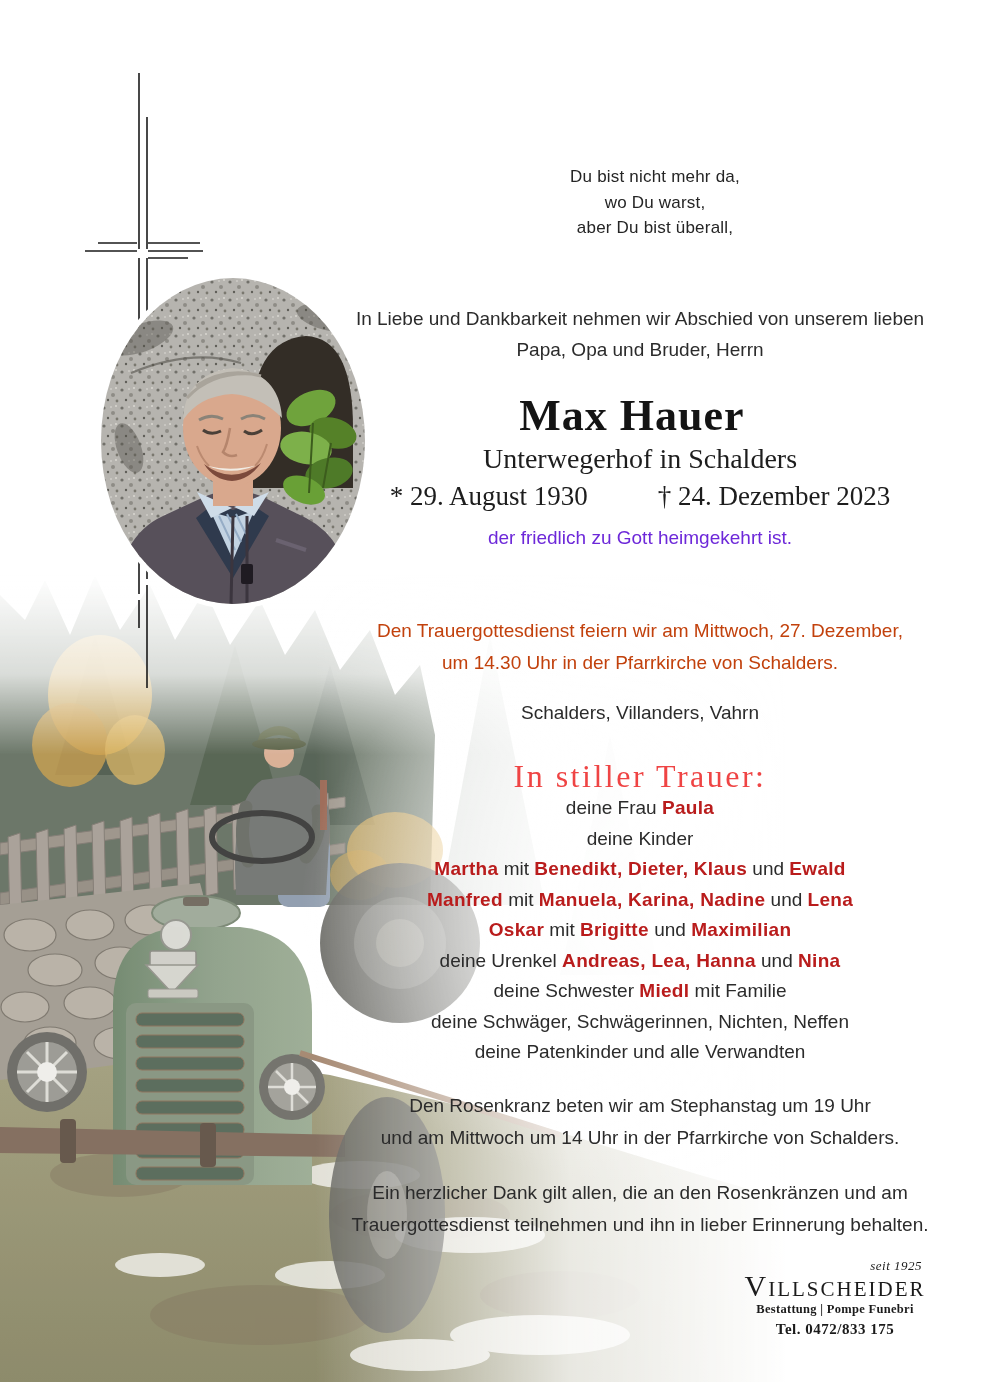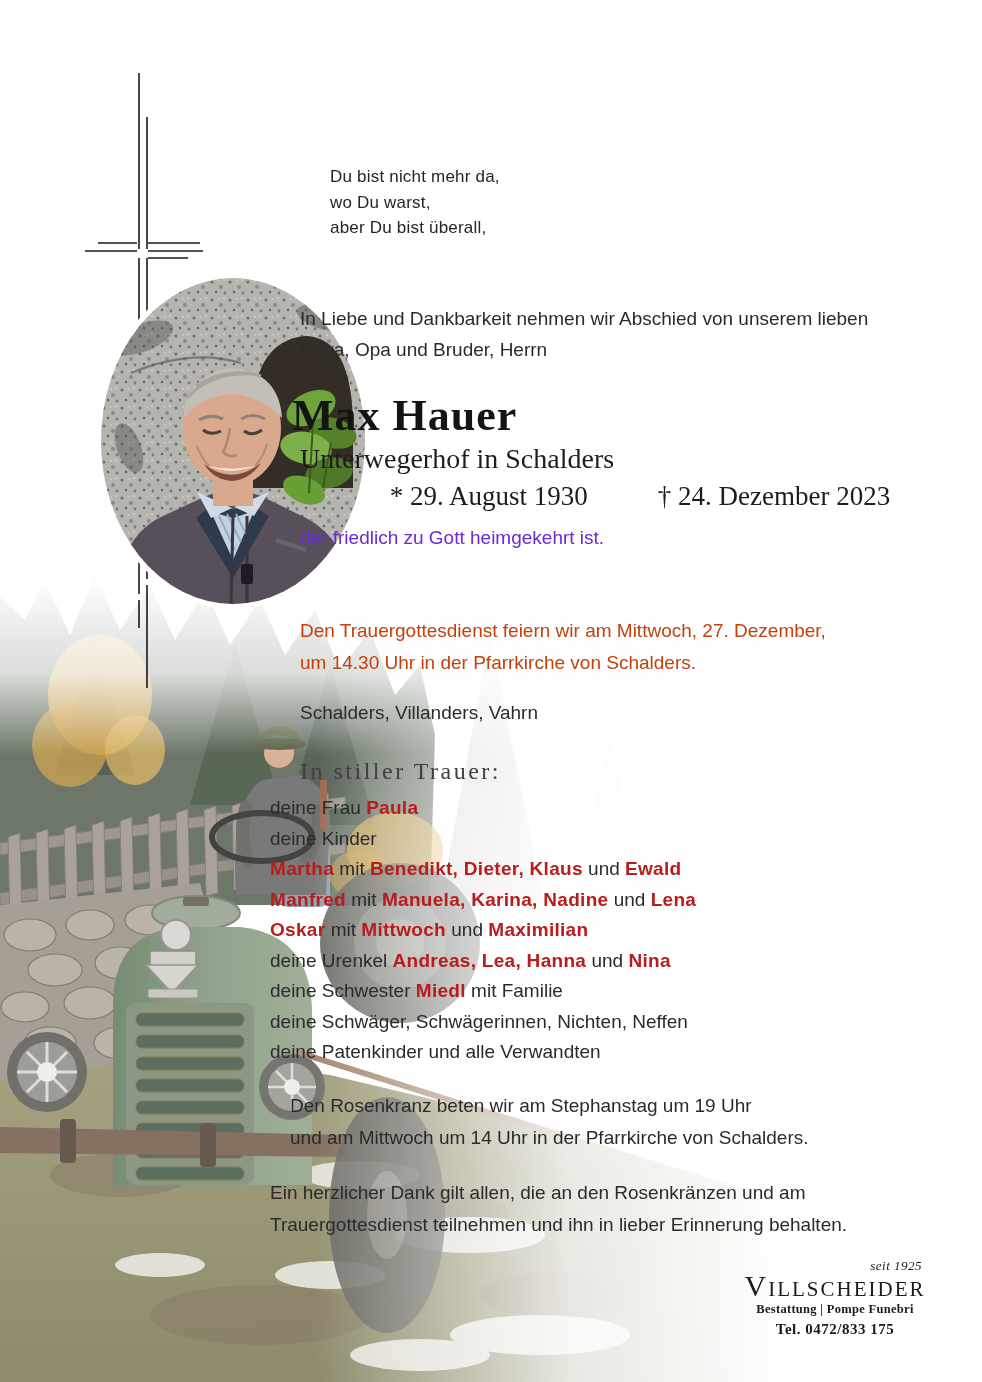--- a/index.html
+++ b/index.html
@@ -1,32 +1,32 @@
 <!DOCTYPE html>
 <html><head>
 <meta charset="utf-8">
 <style>
   html,body{margin:0;padding:0;background:#fff;}
   .page{position:relative;width:982px;height:1382px;background:#ffffff;overflow:hidden;
         font-family:"Liberation Sans",sans-serif;color:#2e2e2e;}
   .abs{position:absolute;}
-  .ctr{}
+  .ctr{text-align:center;}
   
   .poem{left:330px;top:164px;width:650px;font-size:17px;line-height:25.5px;letter-spacing:.2px;color:#252525;}
   .intro{left:300px;top:303px;width:680px;font-size:19px;line-height:31px;color:#2b2b2b;}
   .name{left:292px;top:390px;width:680px;font-family:"Liberation Serif",serif;font-weight:bold;
         font-size:44px;color:#141414;letter-spacing:1px;}
   .farm{left:300px;top:443px;width:680px;font-family:"Liberation Serif",serif;font-size:28px;color:#1d1d1d;}
   .dates{left:300px;top:481px;width:680px;font-family:"Liberation Serif",serif;font-size:27px;color:#1d1d1d;
          display:flex;justify-content:center;gap:70px;}
   .passing{left:300px;top:527px;width:680px;font-size:19px;color:#6d28d9;}
   .service{left:300px;top:615px;width:680px;font-size:19px;line-height:31.5px;color:#c2410c;}
   .places{left:300px;top:702px;width:680px;font-size:19px;color:#2b2b2b;}
   .trauer-title{left:300px;top:758px;width:680px;font-family:"Liberation Serif",serif;
-        font-size:24px;letter-spacing:2.5px;color:#404040;}
+        font-size:32px;letter-spacing:2.5px;color:#ef4444;}
   .mourners{left:270px;top:793px;width:740px;font-size:19px;line-height:30.5px;color:#2b2b2b;}
   .mourners .b{font-weight:bold;color:#b91c1c;letter-spacing:.3px;}
   .rosary{left:290px;top:1090px;width:700px;font-size:19px;line-height:31.5px;color:#2b2b2b;}
   .thanks{left:270px;top:1177px;width:740px;font-size:19px;line-height:31.5px;color:#2b2b2b;}
   
   .logo{left:720px;top:1258px;width:230px;text-align:center;color:#1b1b1b;}
   .logo-since{font-family:"Liberation Serif",serif;font-style:italic;font-size:13px;
         text-align:right;padding-right:28px;letter-spacing:.5px;}
   .logo-name{font-family:"Liberation Serif",serif;text-transform:uppercase;font-size:21px;
         letter-spacing:2px;line-height:23px;}
@@ -314,21 +314,21 @@
 
   <div class="abs places ctr">Schalders, Villanders, Vahrn</div>
 
   <div class="abs trauer-title ctr">In stiller Trauer:</div>
 
   <div class="abs mourners ctr">
     <div><span>deine Frau </span><span class="b">Paula</span></div>
     <div><span>deine Kinder</span></div>
     <div><span class="b">Martha</span><span> mit </span><span class="b">Benedikt, Dieter, Klaus</span><span> und </span><span class="b">Ewald</span></div>
     <div><span class="b">Manfred</span><span> mit </span><span class="b">Manuela, Karina, Nadine</span><span> und </span><span class="b">Lena</span></div>
-    <div><span class="b">Oskar</span><span> mit </span><span class="b">Mittwoch</span><span> und </span><span class="b">Maximilian</span></div>
+    <div><span class="b">Oskar</span><span> mit </span><span class="b">Brigitte</span><span> und </span><span class="b">Maximilian</span></div>
     <div><span>deine Urenkel </span><span class="b">Andreas, Lea, Hanna</span><span> und </span><span class="b">Nina</span></div>
     <div><span>deine Schwester </span><span class="b">Miedl</span><span> mit Familie</span></div>
     <div><span>deine Schwäger, Schwägerinnen, Nichten, Neffen</span></div>
     <div><span>deine Patenkinder und alle Verwandten</span></div>
   </div>
 
   <div class="abs rosary ctr">
     <div>Den Rosenkranz beten wir am Stephanstag um 19 Uhr</div>
     <div>und am Mittwoch um 14 Uhr in der Pfarrkirche von Schalders.</div>
   </div>

